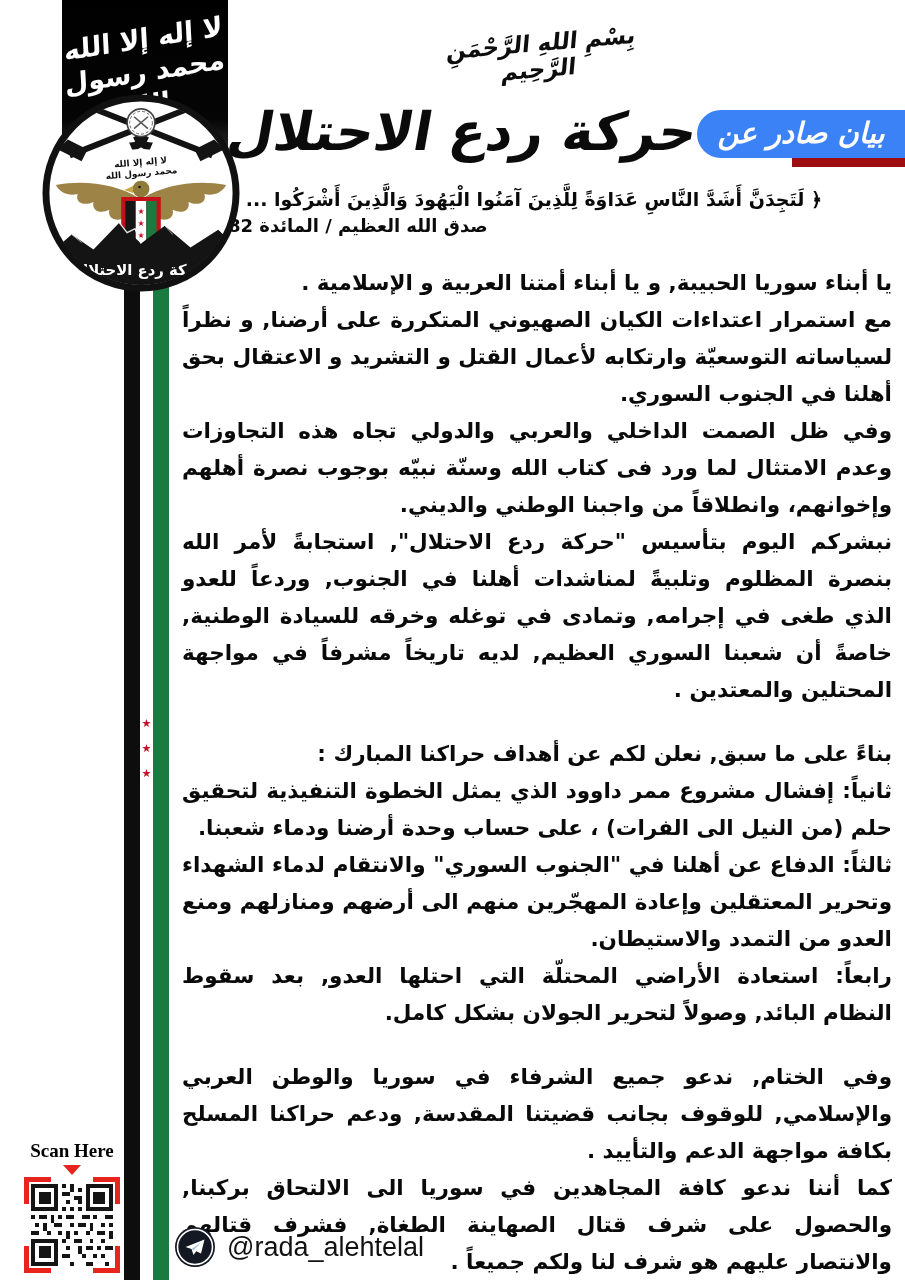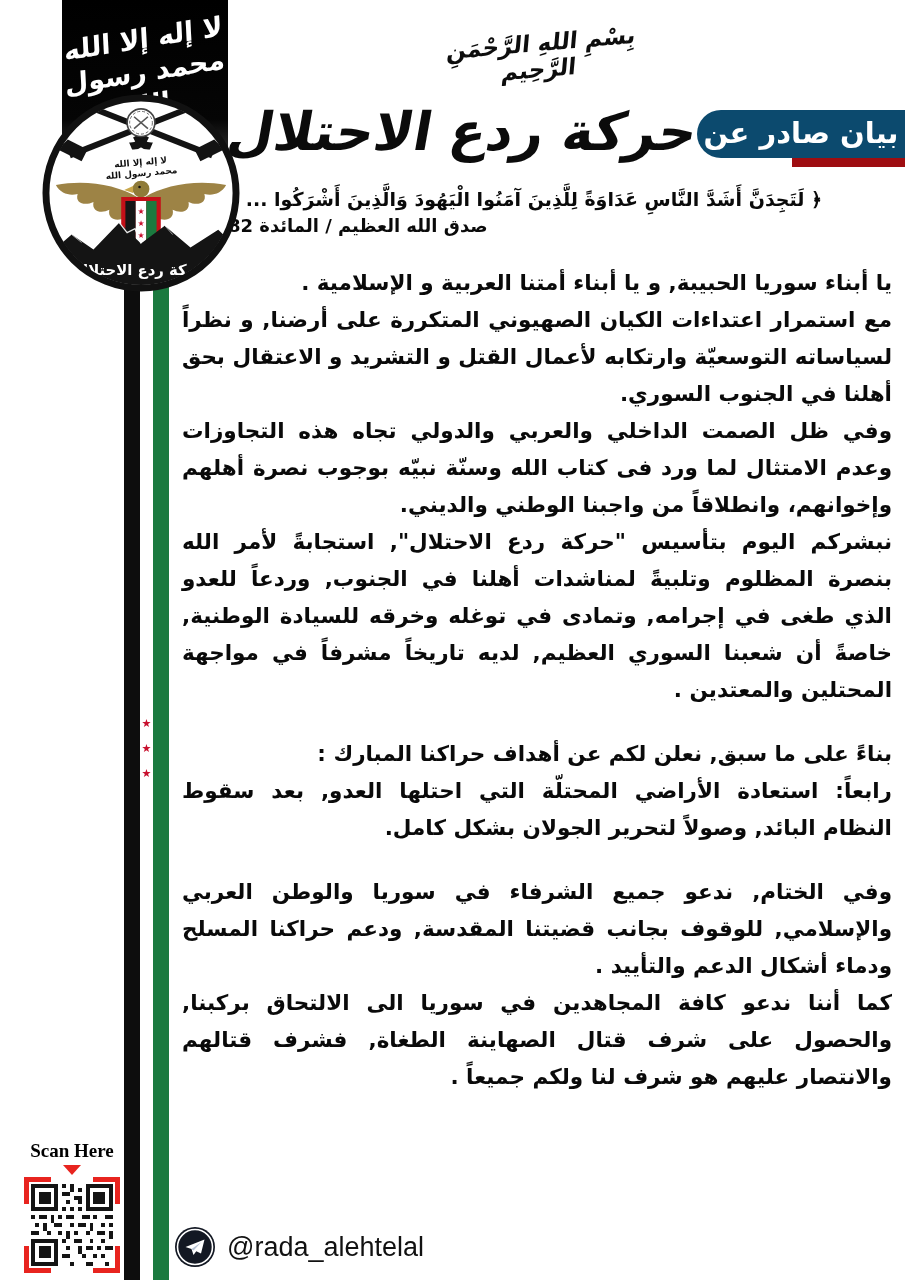--- a/index.html
+++ b/index.html
@@ -37,23 +37,23 @@
     transform:rotate(-5deg) skewX(-10deg);color:#0d0d0d;
   }
   .main-calligraphy{
     position:absolute;left:252px;top:82px;width:445px;height:100px;
     font-size:53px;line-height:100px;font-weight:bold;text-align:center;
     direction:rtl;transform:skewX(-10deg);color:#0b0b0b;white-space:nowrap;
   }
   
   .statement-banner{
     position:absolute;left:697px;top:110px;width:208px;height:48px;
-    background:#0c4a6e;border-radius:26px 0 0 26px;
+    background:#3b82f6;border-radius:26px 0 0 26px;
     color:#fff;font-size:29px;font-weight:bold;line-height:47px;
-    text-align:center;direction:rtl;z-index:2;
+    text-align:center;direction:rtl;z-index:2;font-style:italic;
   }
   .banner-tail{
     position:absolute;left:792px;top:156px;width:113px;height:11px;
     background:#9e0d11;z-index:1;
   }
   
   .verse-top{position:absolute;left:228px;top:188px;width:660px;text-align:left;direction:rtl;}
   .verse-top .verse-line{font-size:19px;font-weight:bold;white-space:nowrap;}
   .verse-top .verse-attr{font-size:18px;font-weight:bold;margin-top:5px;}
   
@@ -193,22 +193,24 @@
     <div class="verse-line">﴿ لَتَجِدَنَّ أَشَدَّ النَّاسِ عَدَاوَةً لِلَّذِينَ آمَنُوا الْيَهُودَ وَالَّذِينَ أَشْرَكُوا ... ﴾</div>
     <div class="verse-attr">صدق الله العظيم / المائدة 82</div>
   </div>
 
   <div class="body-text">
     <p>يا أبناء سوريا الحبيبة, و يا أبناء أمتنا العربية و الإسلامية .</p>
     <p>مع استمرار اعتداءات الكيان الصهيوني المتكررة على أرضنا, و نظراً لسياساته التوسعيّة وارتكابه لأعمال القتل و التشريد و الاعتقال بحق أهلنا في الجنوب السوري.</p>
     <p>وفي ظل الصمت الداخلي والعربي والدولي تجاه هذه التجاوزات وعدم الامتثال لما ورد فى كتاب الله وسنّة نبيّه بوجوب نصرة أهلهم وإخوانهم، وانطلاقاً من واجبنا الوطني والديني.</p>
     <p>نبشركم اليوم بتأسيس "حركة ردع الاحتلال", استجابةً لأمر الله بنصرة المظلوم وتلبيةً لمناشدات أهلنا في الجنوب, وردعاً للعدو الذي طغى في إجرامه, وتمادى في توغله وخرقه للسيادة الوطنية, خاصةً أن شعبنا السوري العظيم, لديه تاريخاً مشرفاً في مواجهة المحتلين والمعتدين .</p>
     <p class="gap-top">بناءً على ما سبق, نعلن لكم عن أهداف حراكنا المبارك :</p>
+    <p>ثانياً: إفشال مشروع ممر داوود الذي يمثل الخطوة التنفيذية لتحقيق حلم (من النيل الى الفرات) ، على حساب وحدة أرضنا ودماء شعبنا.</p>
+    <p>ثالثاً: الدفاع عن أهلنا في "الجنوب السوري" والانتقام لدماء الشهداء وتحرير المعتقلين وإعادة المهجّرين منهم الى أرضهم ومنازلهم ومنع العدو من التمدد والاستيطان.</p>
     <p>رابعاً: استعادة الأراضي المحتلّة التي احتلها العدو, بعد سقوط النظام البائد, وصولاً لتحرير الجولان بشكل كامل.</p>
-    <p class="gap-top">وفي الختام, ندعو جميع الشرفاء في سوريا والوطن العربي والإسلامي, للوقوف بجانب قضيتنا المقدسة, ودعم حراكنا المسلح ودماء أشكال الدعم والتأييد .</p>
+    <p class="gap-top">وفي الختام, ندعو جميع الشرفاء في سوريا والوطن العربي والإسلامي, للوقوف بجانب قضيتنا المقدسة, ودعم حراكنا المسلح بكافة مواجهة الدعم والتأييد .</p>
     <p>كما أننا ندعو كافة المجاهدين في سوريا الى الالتحاق بركبنا, والحصول على شرف قتال الصهاينة الطغاة, فشرف قتالهم والانتصار عليهم هو شرف لنا ولكم جميعاً .</p>
 
   </div>
 
   <div class="scan-block">
     <div class="scan-label">Scan Here</div>
     <div class="scan-arrow"></div>
     <div class="qr-wrap">
       <svg viewBox="0 0 21 21" shape-rendering="crispEdges">
         <rect width="21" height="21" fill="#fff"></rect>

